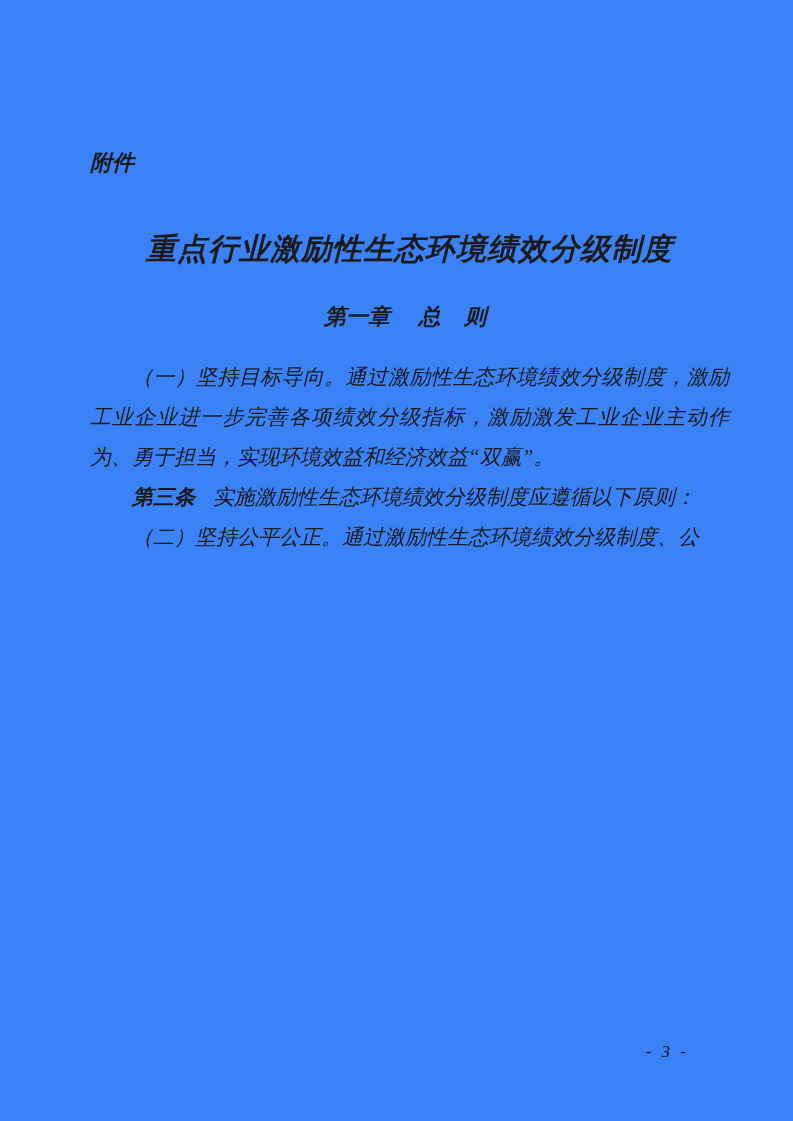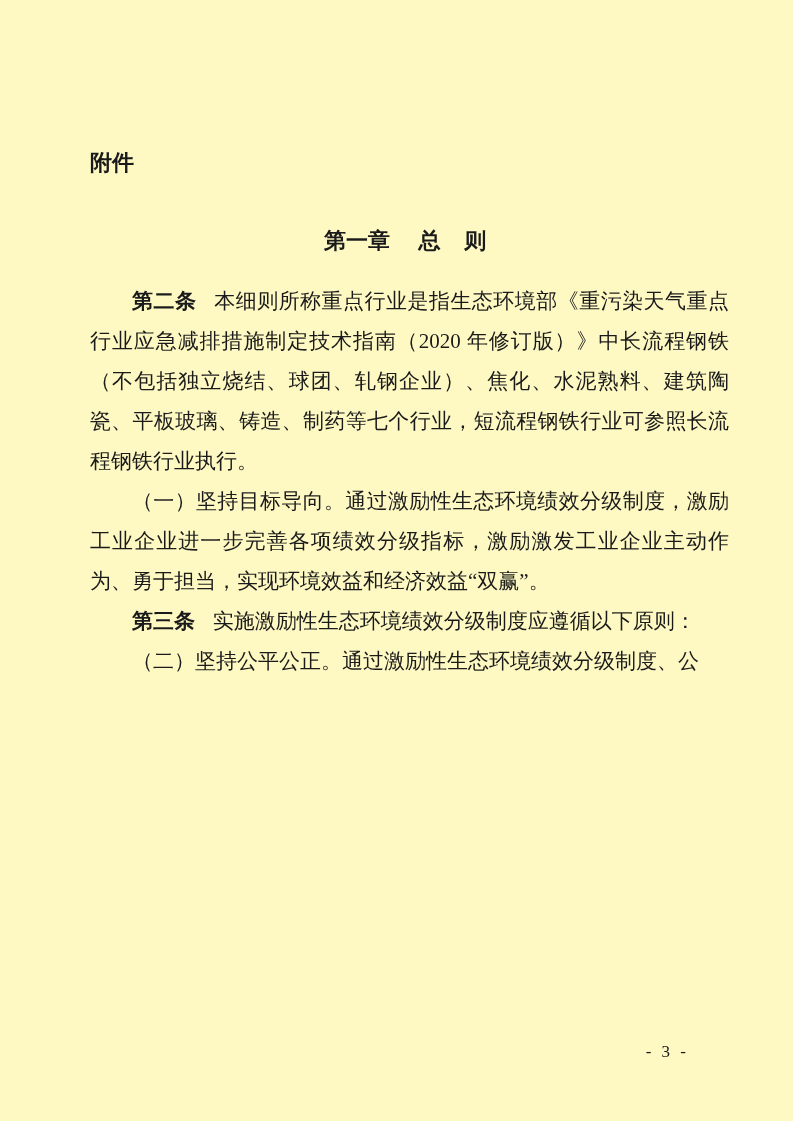--- a/index.html
+++ b/index.html
@@ -13,21 +13,22 @@
     position: relative;
     font-family: "Liberation Serif", serif;
     color: #1a1a1a;
     overflow: hidden;
   }
   .page {
     position: absolute;
     inset: 0;
     box-sizing: border-box;
     padding: 148px 64px 0 90px;
-    background: #fef9c3;
+    background: #3b82f6;
+    font-style: italic;
   }
   .attachment {
     font-family: "Liberation Sans", sans-serif;
     font-weight: bold;
     font-size: 22px;
     line-height: 30px;
     text-align: left;
   }
   .title {
     margin: 47px 0 0 0;
@@ -80,29 +81,29 @@
   }
 </style>
 </head>
 <body>
 
 <div class="page">
 
   <div class="attachment">附件</div>
 
   <h1 class="title">
+    <span class="title-line">重点行业激励性生态环境绩效分级制度</span>
   </h1>
 
   <h2 class="chapter">
     <span>第一章</span><span class="chapter-name">总 则</span>
   </h2>
 
   <div class="doc-body">
 
-    <p class="para"><b class="lead">第二条</b><span>本细则所称重点行业是指生态环境部《重污染天气重点行业应急减排措施制定技术指南（2020 年修订版）》中长流程钢铁（不包括独立烧结、球团、轧钢企业）、焦化、水泥熟料、建筑陶瓷、平板玻璃、铸造、制药等七个行业，短流程钢铁行业可参照长流程钢铁行业执行。</span></p>
 
     <p class="para"><b class="lead"></b><span>（一）坚持目标导向。通过激励性生态环境绩效分级制度，激励工业企业进一步完善各项绩效分级指标，激励激发工业企业主动作为、勇于担当，实现环境效益和经济效益“双赢”。</span></p>
 
     <p class="para"><b class="lead">第三条</b><span>实施激励性生态环境绩效分级制度应遵循以下原则：</span></p>
 
     <p class="para"><b class="lead"></b><span>（二）坚持公平公正。通过激励性生态环境绩效分级制度、公</span></p>
   </div>
 
   <div class="page-number">- 3 -</div>
 

